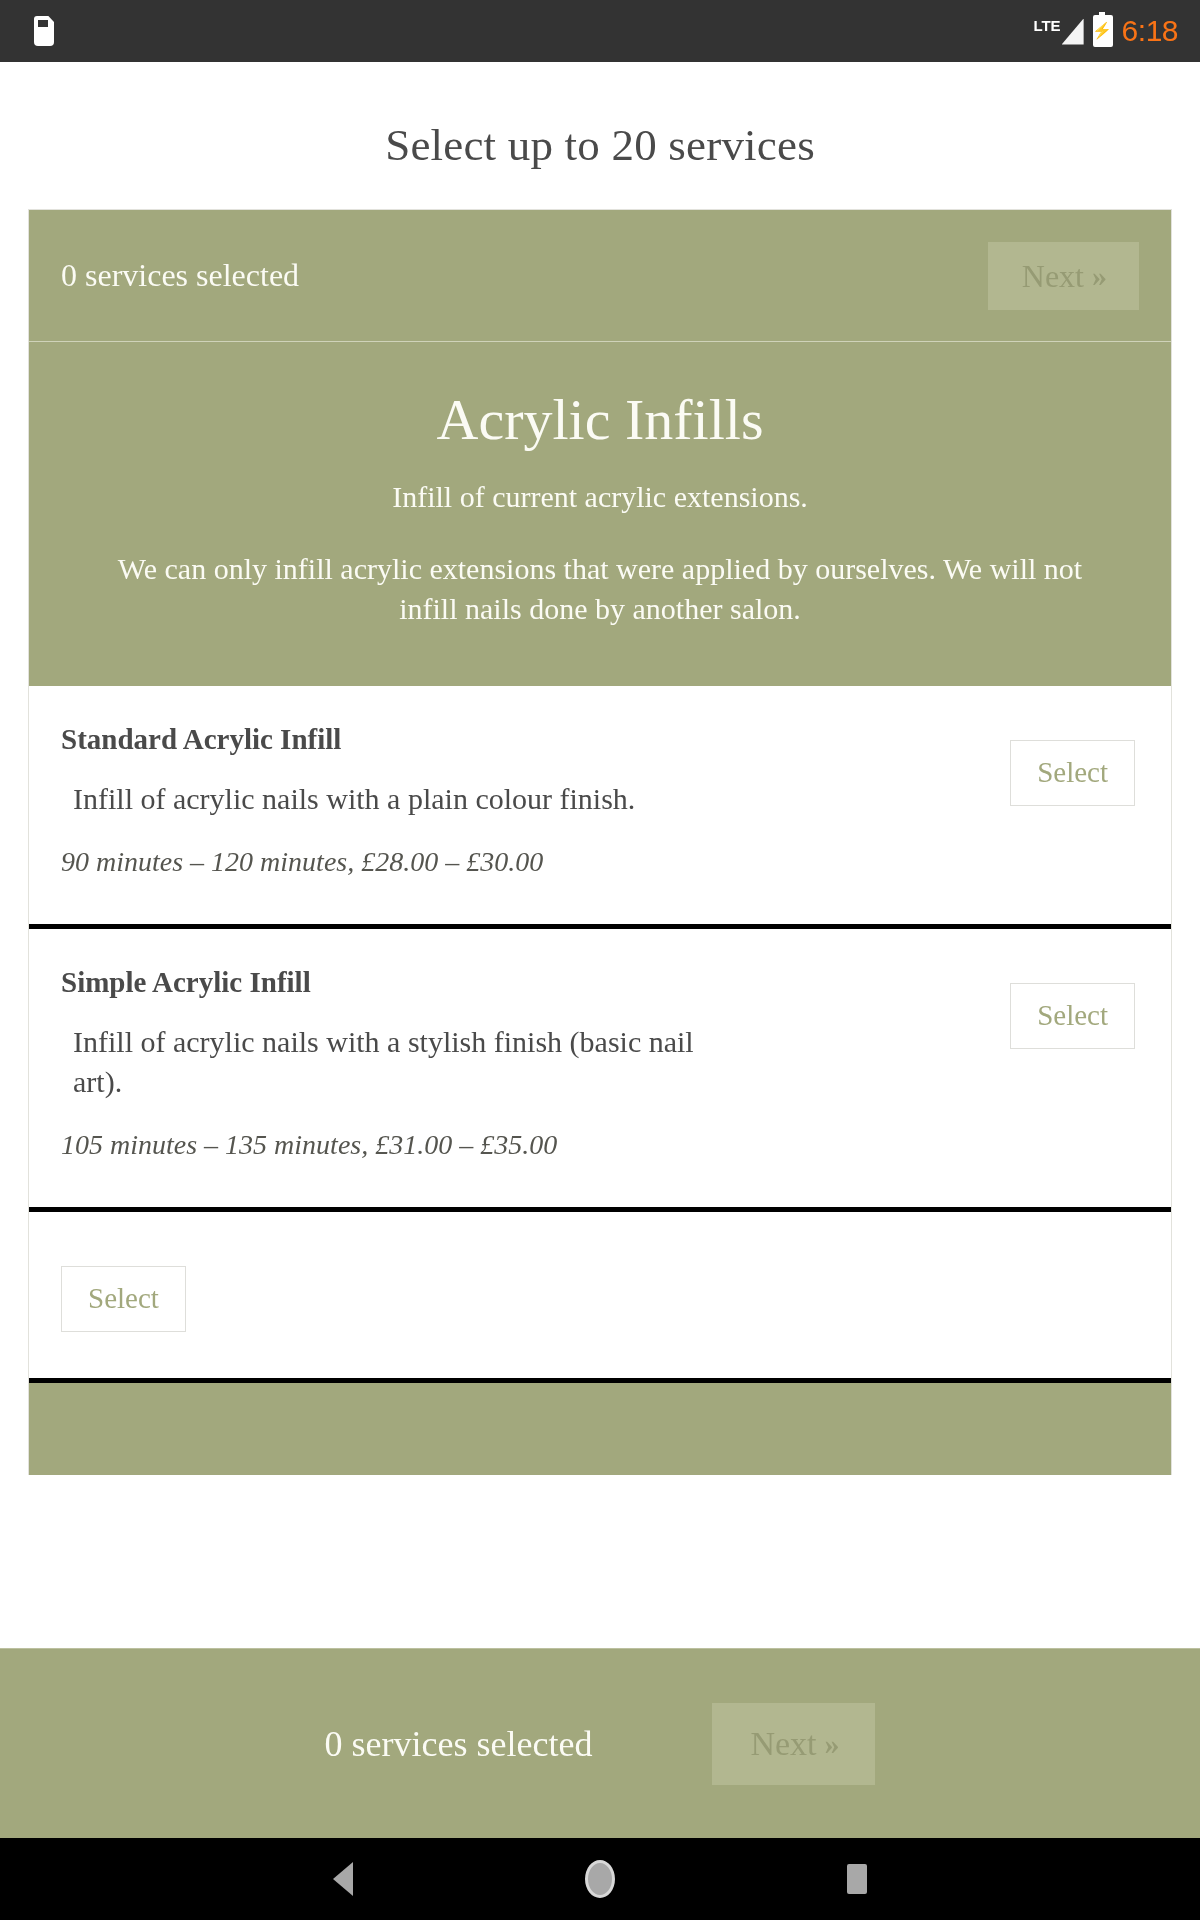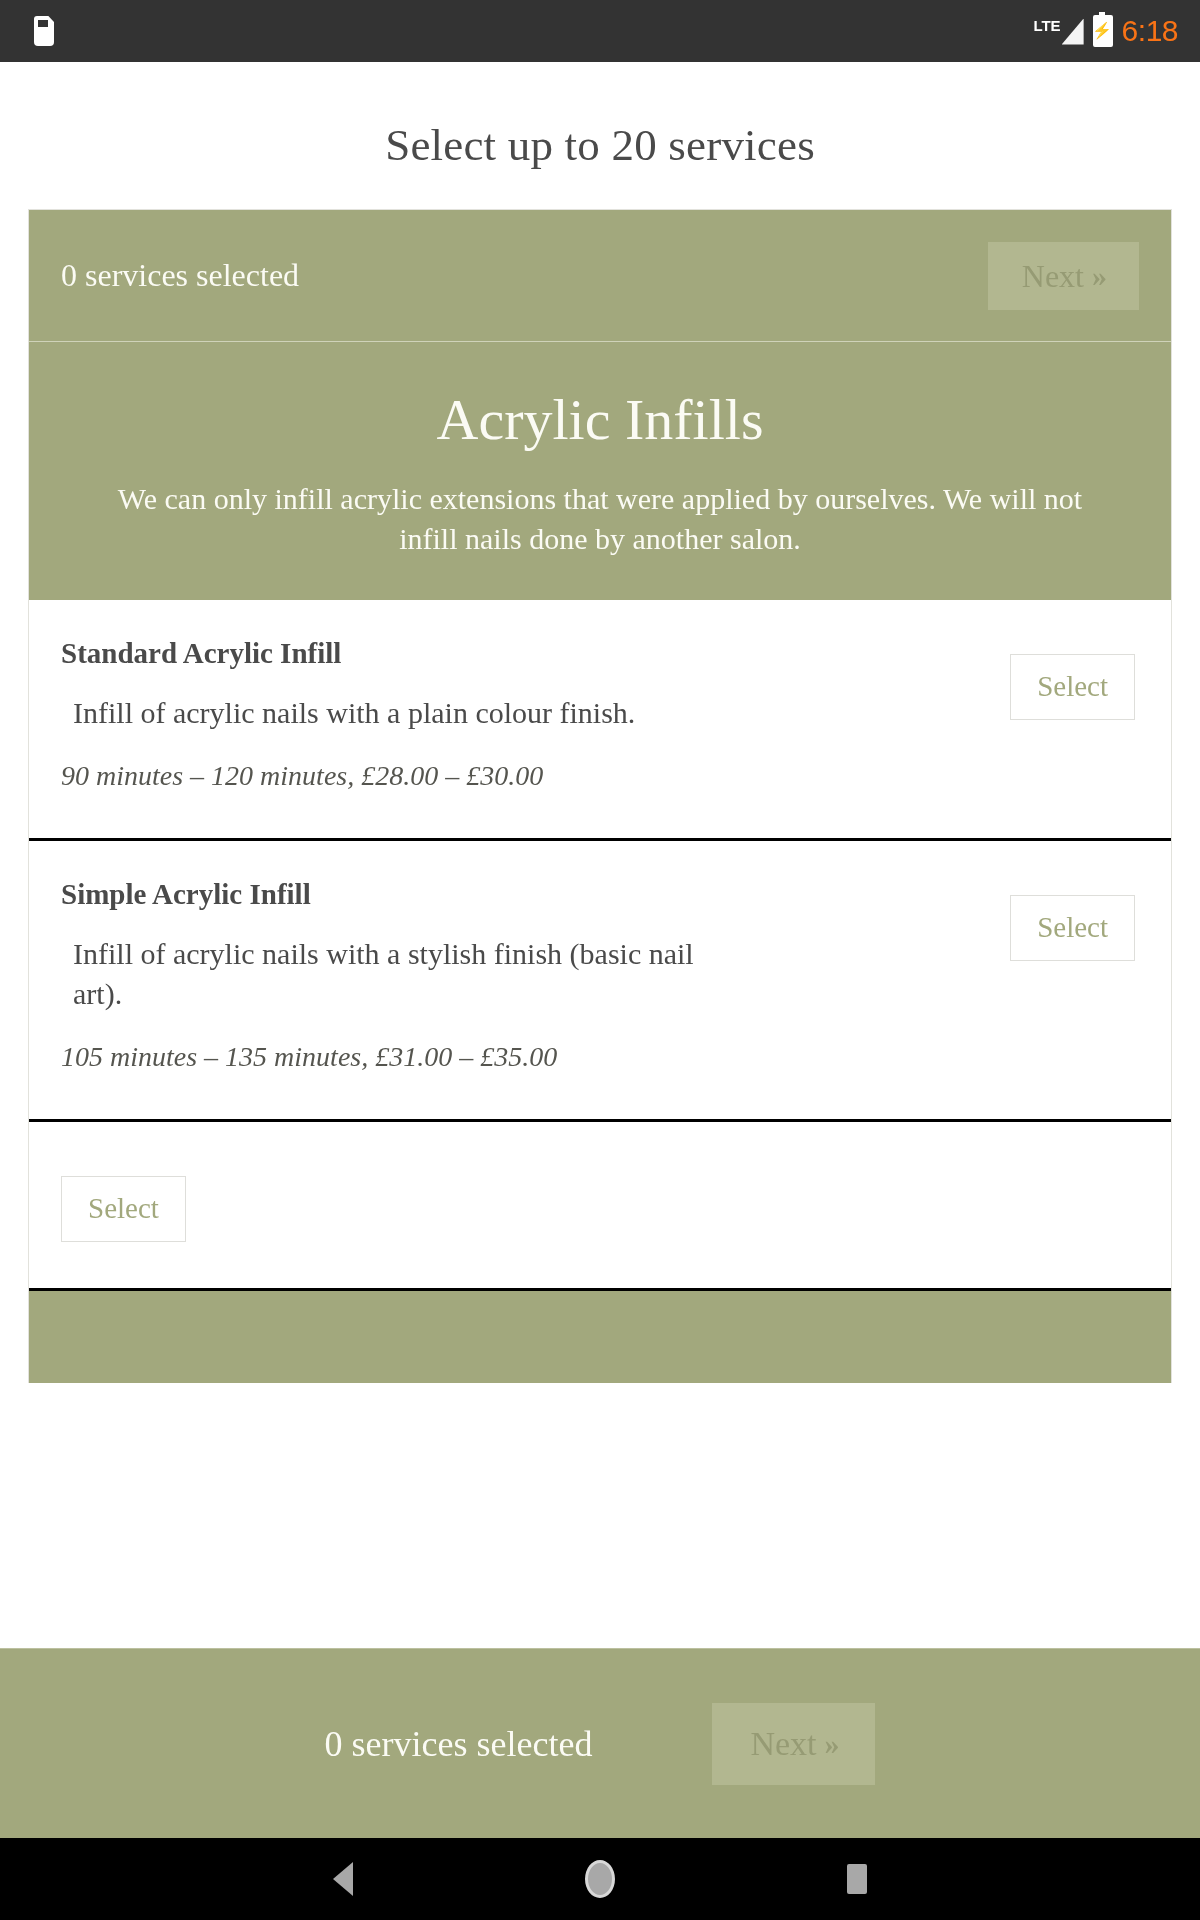--- a/index.html
+++ b/index.html
@@ -121,21 +121,21 @@
     gap: 8px;
     border: none;
     font-family: inherit;
     line-height:1;
   }
   .chev { font-size: 30px; font-weight:bold; letter-spacing:-2px; }
 
   
   .section-head {
     background:#a2a87d;
-    padding: 48px 40px 40px 40px;
+    padding: 48px 40px 56px 40px;
     text-align:center;
     box-sizing:border-box;
   }
   .section-title {
     color:#fbfbf4;
     font-size:58px;
     margin: 0 0 28px 0;
     font-weight: normal;
     line-height:1.05;
   }
@@ -151,21 +151,21 @@
     margin: 0;
     line-height:1.35;
     max-width: 980px;
     margin-left:auto;
     margin-right:auto;
   }
 
   
   .service {
     background:#ffffff;
-    border-bottom: 3px solid #000000;
+    border-bottom: 5px solid #000000;
     display:flex;
     align-items:flex-start;
     justify-content:space-between;
     padding: 36px 36px 46px 32px;
     box-sizing:border-box;
   }
   .svc-main { flex: 1 1 auto; padding-right: 24px; }
   .svc-name {
     color:#4a4a4a;
     font-size:29px;
@@ -291,20 +291,21 @@
   <div class="summary-bar">
     <span class="summary-text">0 services selected</span>
     <button class="next-btn">
       <span>Next</span>
       <span class="chev">»</span>
     </button>
   </div>
 
   <div class="section-head">
     <h1 class="section-title">Acrylic Infills</h1>
+    <p class="section-sub">Infill of current acrylic extensions.</p>
     <p class="section-desc">We can only infill acrylic extensions that were applied by ourselves. We will not infill nails done by another salon.</p>
   </div>
 
   <div class="service">
     <div class="svc-main">
       <p class="svc-name">Standard Acrylic Infill</p>
       <p class="svc-desc">Infill of acrylic nails with a plain colour finish.</p>
       <p class="svc-meta">90 minutes – 120 minutes, £28.00 – £30.00</p>
     </div>
     <button class="select-btn">Select</button>

